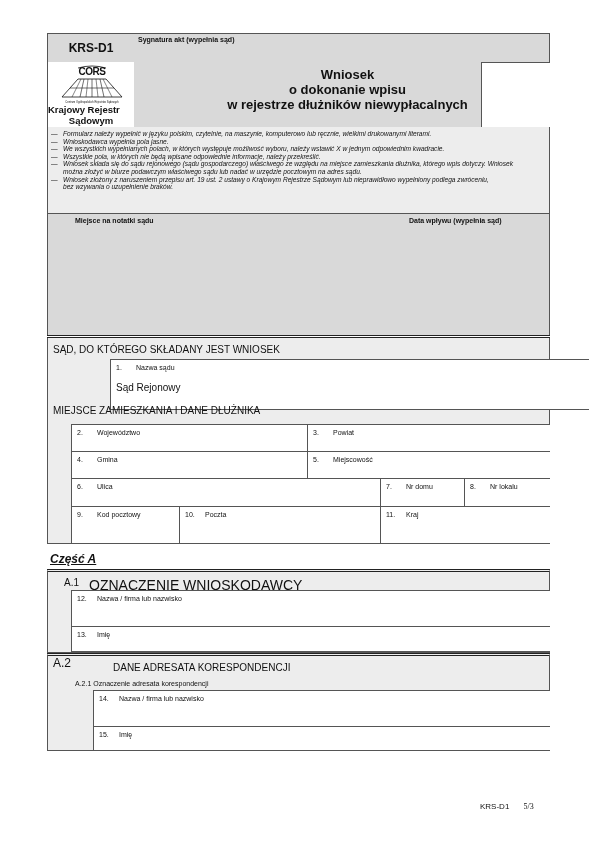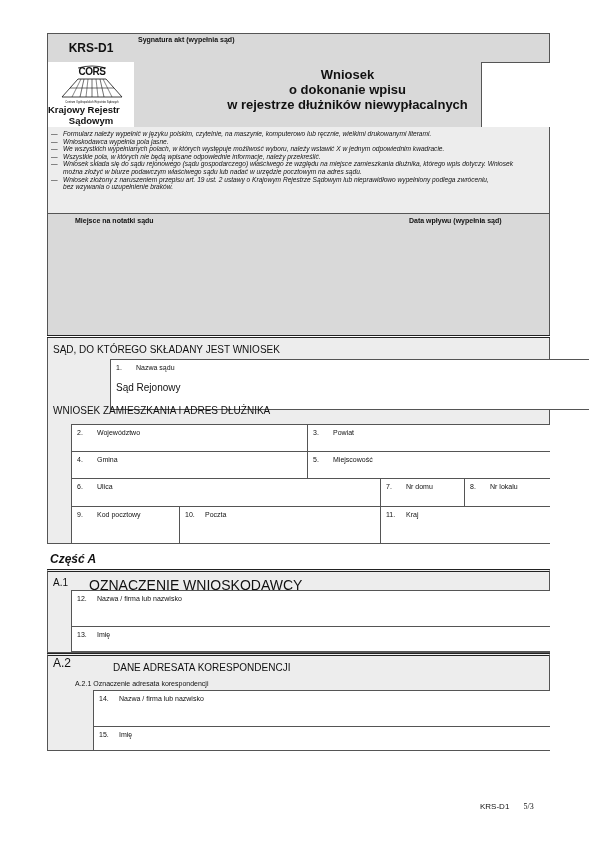--- a/index.html
+++ b/index.html
@@ -91,21 +91,21 @@
 
 <div class="abs sec-head" style="left:53px; top:344px;">SĄD, DO KTÓREGO SKŁADANY JEST WNIOSEK</div>
 
 <div class="abs white" style="left:70px; top:359px; width:479px; height:51px; border:1px solid #555; border-right:none;margin-left:40px;">
   <span class="lbl" style="left:5px; top:4px;">
     <span class="num">1.</span><span>Nazwa sądu</span>
   </span>
   <span style="position:absolute; left:5px; top:22px; font-size:10px;">Sąd Rejonowy</span>
 </div>
 
-<div class="abs sec-head" style="left:53px; top:405px;">WNIOSEK ZAMIESZKANIA I ADRES DŁUŻNIKA</div>
+<div class="abs sec-head" style="left:53px; top:405px;">MIEJSCE ZAMIESZKANIA I DANE DŁUŻNIKA</div>
 
 <div class="abs white" style="left:71px; top:424px; width:237px; height:28px; border:1px solid #555;">
   <span class="lbl" style="left:5px; top:4px;"><span class="num">2.</span><span>Województwo</span></span>
 </div>
 <div class="abs white" style="left:307px; top:424px; width:243px; height:28px; border:1px solid #555; border-right:none;">
   <span class="lbl" style="left:5px; top:4px;"><span class="num">3.</span><span>Powiat</span></span>
 </div>
 <div class="abs white" style="left:71px; top:451px; width:237px; height:28px; border:1px solid #555;">
   <span class="lbl" style="left:5px; top:4px;"><span class="num">4.</span><span>Gmina</span></span>
 </div>
@@ -124,24 +124,24 @@
 <div class="abs white" style="left:71px; top:506px; width:109px; height:38px; border:1px solid #555;">
   <span class="lbl" style="left:5px; top:4px;"><span class="num">9.</span><span>Kod pocztowy</span></span>
 </div>
 <div class="abs white" style="left:179px; top:506px; width:202px; height:38px; border:1px solid #555;">
   <span class="lbl" style="left:5px; top:4px;"><span class="num">10.</span><span>Poczta</span></span>
 </div>
 <div class="abs white" style="left:380px; top:506px; width:170px; height:38px; border:1px solid #555; border-right:none;">
   <span class="lbl" style="left:5px; top:4px;"><span class="num">11.</span><span>Kraj</span></span>
 </div>
 
-<div class="abs" style="left:50px; top:552px; font-size:12px; font-weight:bold; font-style:italic;">Część A</div>
+<div class="abs" style="left:50px; top:552px; font-size:12px; font-weight:bold; font-style:italic;text-decoration:underline;">Część A</div>
 
 <div class="abs lgray" style="left:47px; top:569px; width:503px; height:84px; border:1px solid #555; border-top:3px double #222;">
-  <span style="position:absolute; left:5px; top:5px; font-size:10px;">A.1</span>
+  <span style="position:absolute; left:16px; top:5px; font-size:10px;">A.1</span>
   <span style="position:absolute; left:41px; top:5px; font-size:14px;">OZNACZENIE WNIOSKODAWCY</span>
 </div>
 <div class="abs white" style="left:71px; top:590px; width:479px; height:37px; border:1px solid #555; border-right:none;">
   <span class="lbl" style="left:5px; top:4px;"><span class="num">12.</span><span>Nazwa / firma lub nazwisko</span></span>
 </div>
 <div class="abs white" style="left:71px; top:626px; width:479px; height:26px; border:1px solid #555; border-right:none;">
   <span class="lbl" style="left:5px; top:4px;"><span class="num">13.</span><span>Imię</span></span>
 </div>
 
 <div class="abs lgray" style="left:47px; top:653px; width:503px; height:98px; border:1px solid #555; border-top:3px double #222;">

